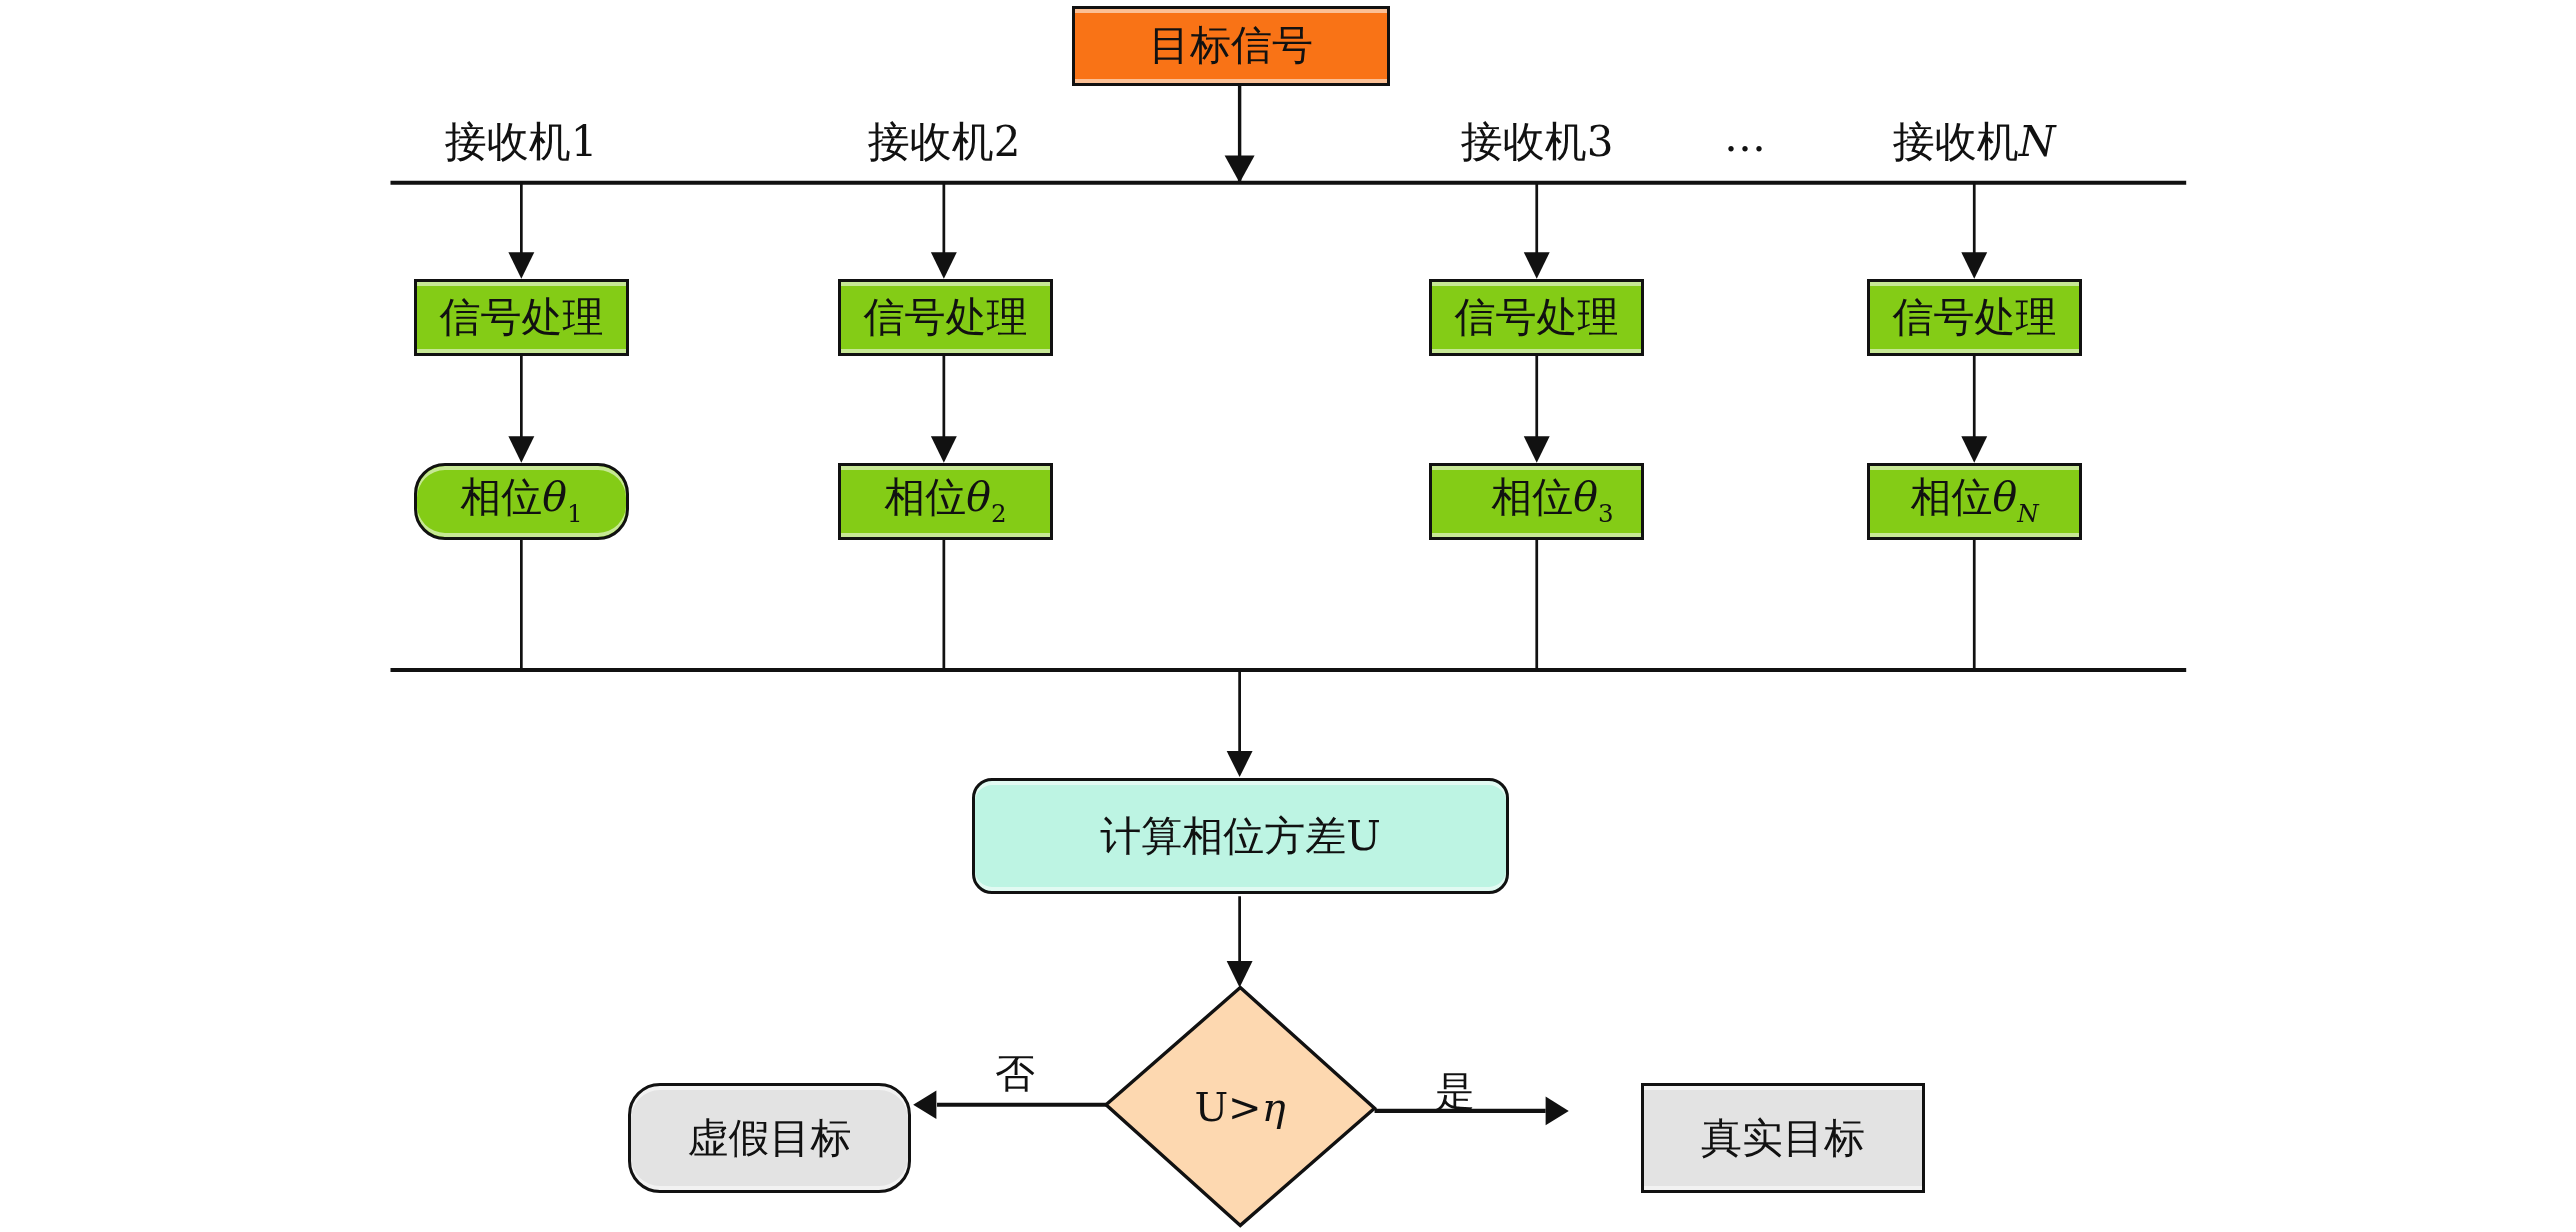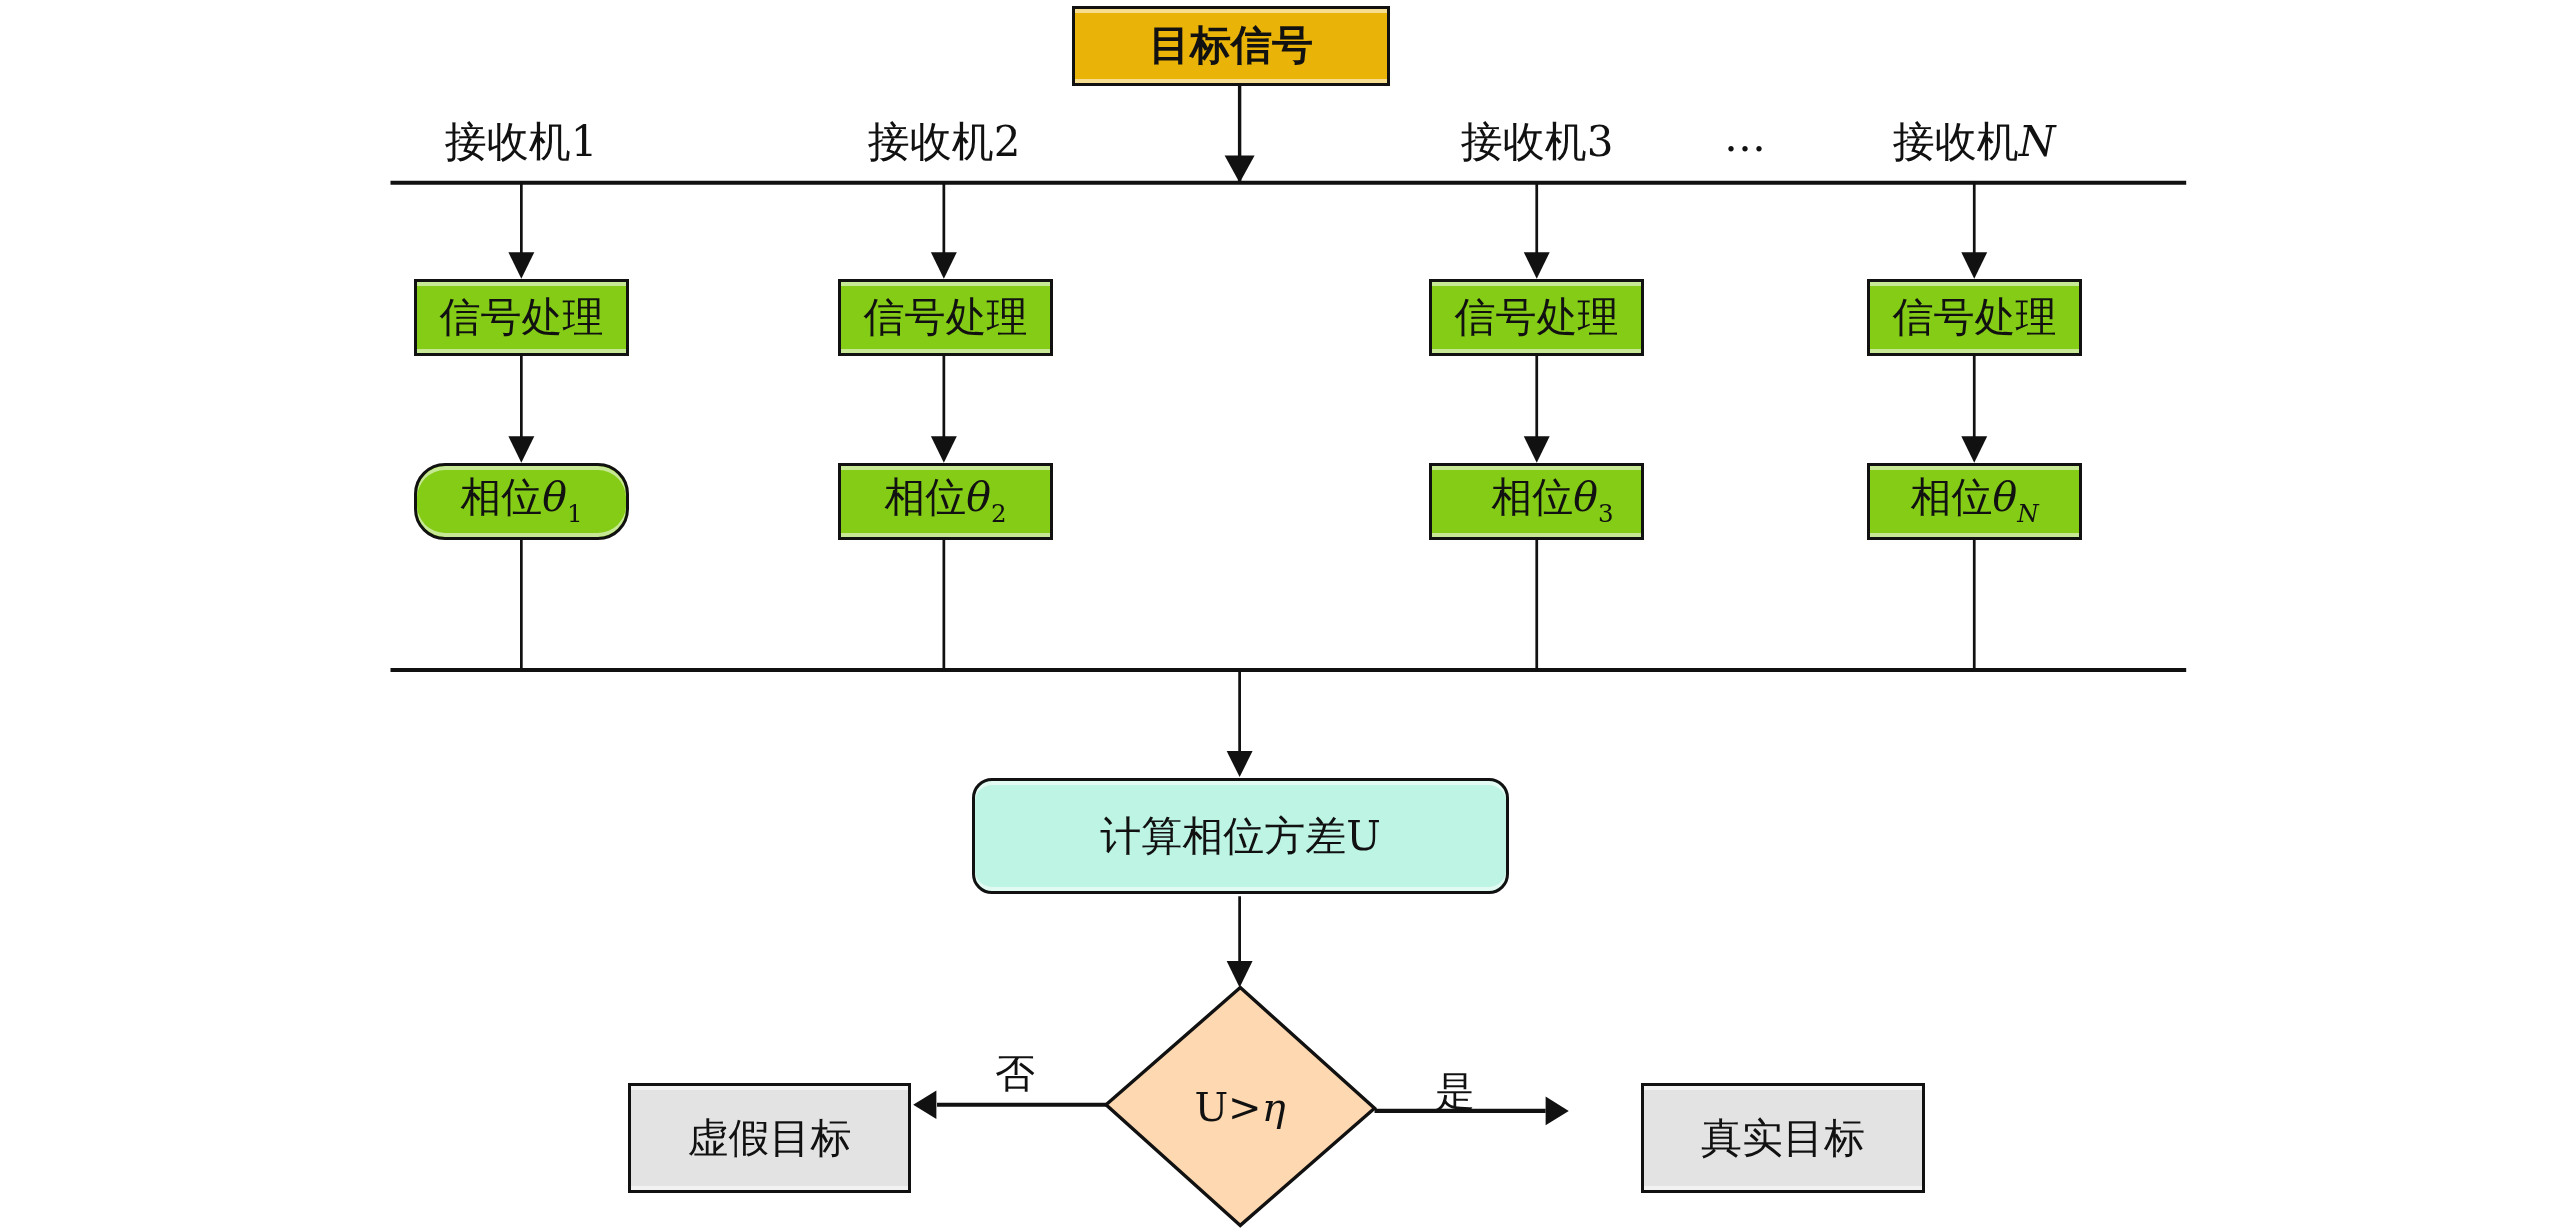--- a/index.html
+++ b/index.html
@@ -114,21 +114,21 @@
 
     <polygon id="decision-diamond" points="1820,1449 2017,1626 1820,1798 1623,1621" fill="#fdd8b0" stroke="#111" stroke-width="5"></polygon>
 
     <line x1="1623" y1="1621" x2="1375" y2="1621" stroke="#111" stroke-width="6"></line>
     <polygon points="1340,1621 1374,1600 1374,1642" fill="#111"></polygon>
 
     <line x1="2017" y1="1630" x2="2268" y2="1630" stroke="#111" stroke-width="6"></line>
     <polygon points="2302,1630 2268,1609 2268,1651" fill="#111"></polygon>
   </svg>
 
-  <div class="box box-blue" style="left: 1072px; top: 5.5px; width: 318px; height: 80px; background: #eab308; font-weight: bold;">
+  <div class="box box-blue" style="left: 1072px; top: 5.5px; width: 318px; height: 80px; background: #f97316;">
     <span class="box-text">目标信号</span>
   </div>
 
   <div class="label" style="left:521px; top:121px;">
     <span>接收机</span><span>1</span>
   </div>
   <div class="label" style="left:944px; top:121px;">
     <span>接收机</span><span>2</span>
   </div>
   <div class="label" style="left:1537px; top:121px;">
@@ -177,20 +177,20 @@
     <span class="box-text">计算相位方差U</span>
   </div>
 
   <div class="diamond-text" style="left:1240px; top:1107px;">
     <span>U</span><span>&gt;</span><span class="math">η</span>
   </div>
 
   <div class="branch-label" style="left:1015px; top:1053px;">否</div>
   <div class="branch-label" style="left:1455px; top:1071px;">是</div>
 
-  <div class="box box-gray" style="left: 628px; top: 1083px; width: 283px; height: 110px; background: rgb(227, 227, 227);">
+  <div class="box box-gray" style="left: 628px; top: 1083px; width: 283px; height: 110px; background: rgb(227, 227, 227); border-radius: 32px;">
     <span class="box-text">虚假目标</span>
   </div>
   <div class="box box-gray" style="left: 1641px; top: 1083px; width: 284px; height: 110px; background: rgb(227, 227, 227);">
     <span class="box-text">真实目标</span>
   </div>
 </div>
 
 
 </body></html>

